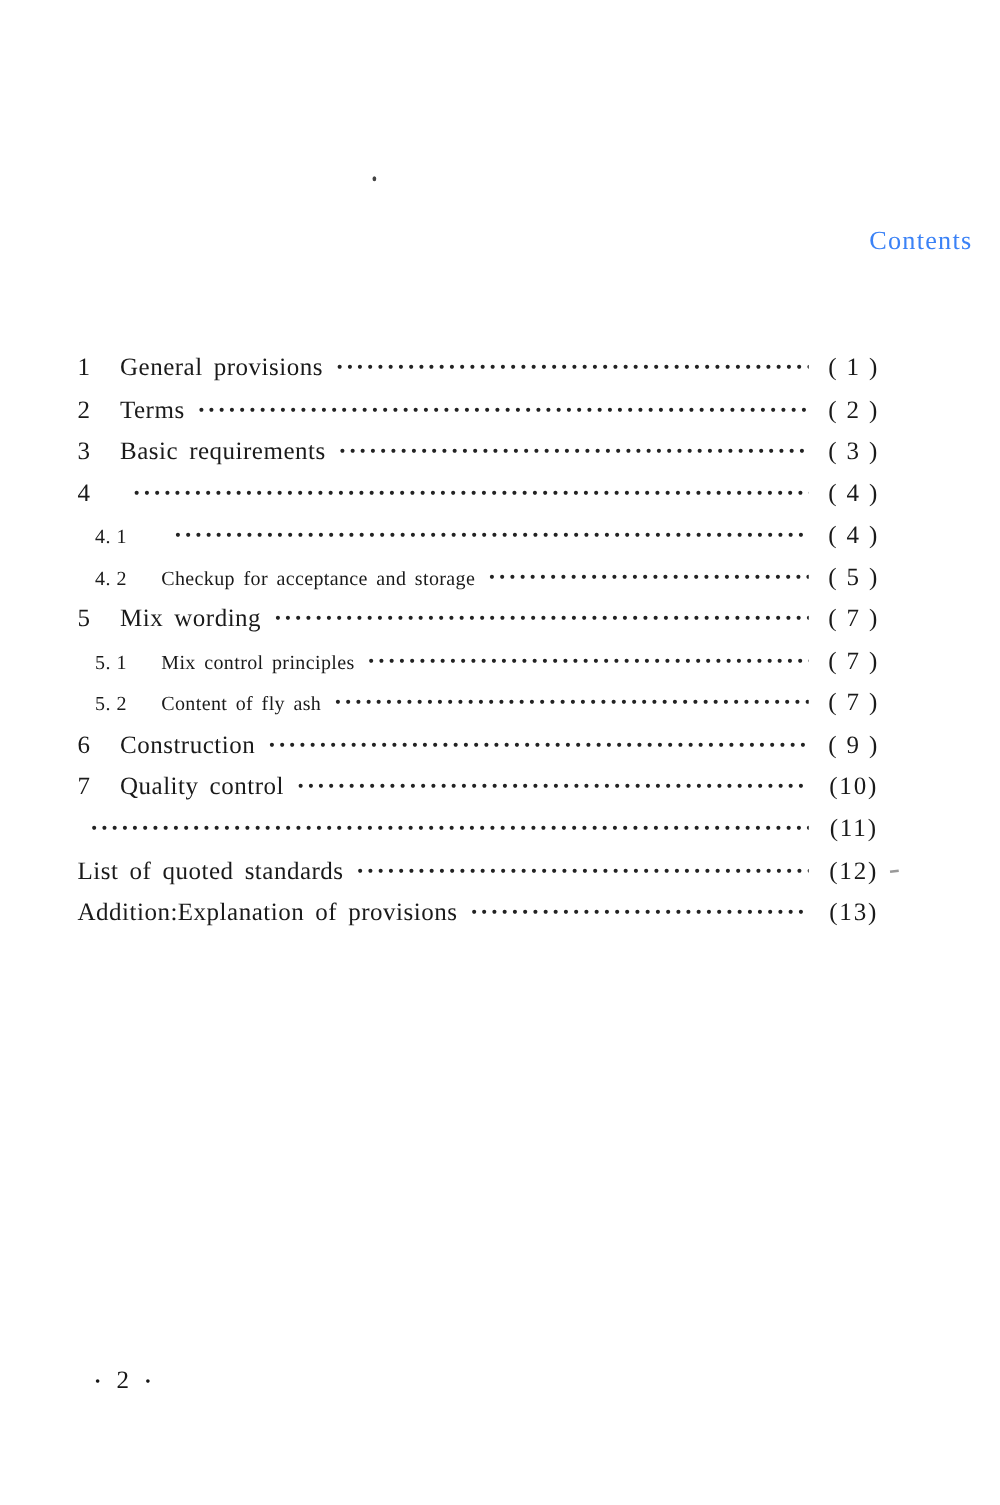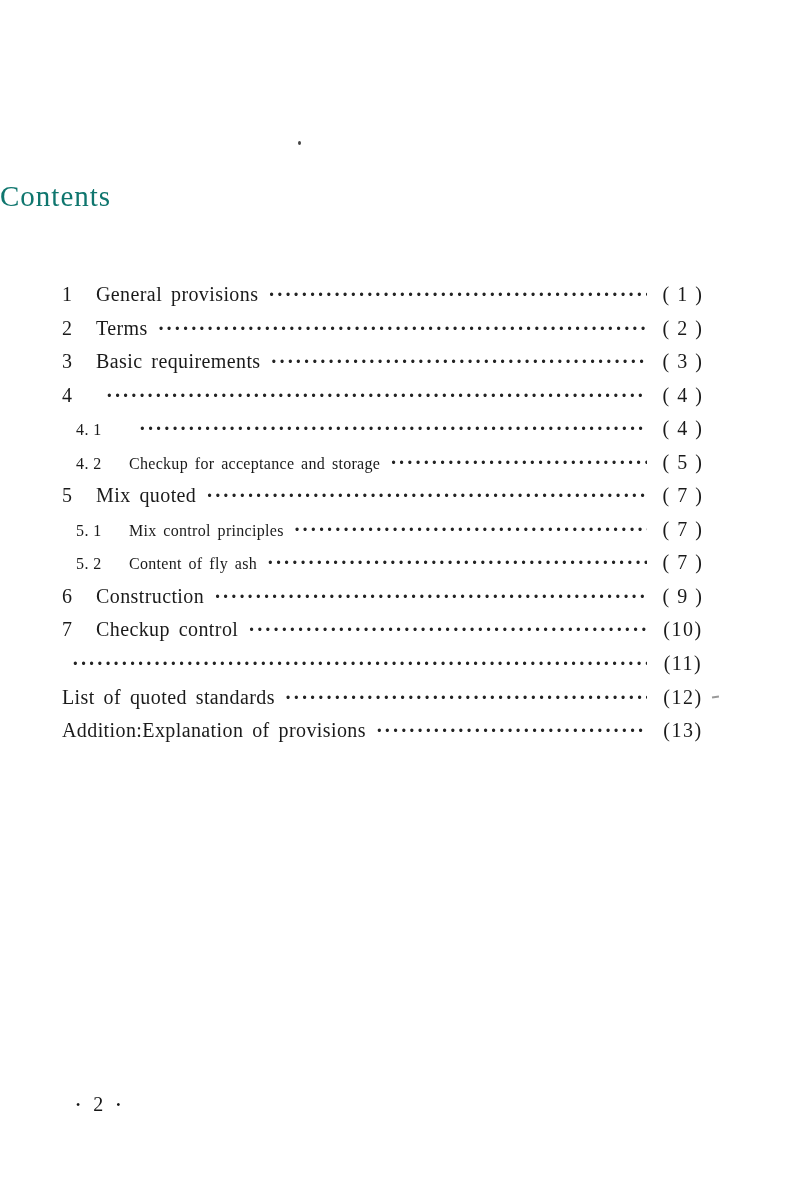--- a/index.html
+++ b/index.html
@@ -12,25 +12,25 @@
     height: 1204px;
     position: relative;
     font-family: "Liberation Serif", "DejaVu Serif", serif;
     color: #1a1a1a;
     overflow: hidden;
   }
   .page-title {
     margin: 0;
     padding-top: 180px;
     padding-right: 22px;
-    text-align: left;
-    font-size: 29px;
+    text-align: right;
+    font-size: 21px;
     font-weight: 400;
     letter-spacing: 1px;
-    color: #0f766e;
+    color: #3b82f6;
   }
   .toc {
     position: absolute;
     top: 283px;
     left: 62px;
     width: 650px;
   }
   .row {
     display: flex;
     align-items: baseline;
@@ -150,21 +150,21 @@
 
   <div class="row lvl2">
     <span class="num">4. 2</span>
     <span class="label">Checkup for acceptance and storage</span>
     <span class="leader">································································································································································</span>
     <span class="page">( 5 )</span>
   </div>
 
   <div class="row lvl1">
     <span class="num">5</span>
-    <span class="label">Mix quoted</span>
+    <span class="label">Mix wording</span>
     <span class="leader">································································································································································</span>
     <span class="page">( 7 )</span>
   </div>
 
   <div class="row lvl2">
     <span class="num">5. 1</span>
     <span class="label">Mix control principles</span>
     <span class="leader">································································································································································</span>
     <span class="page">( 7 )</span>
   </div>
@@ -178,21 +178,21 @@
 
   <div class="row lvl1">
     <span class="num">6</span>
     <span class="label">Construction</span>
     <span class="leader">································································································································································</span>
     <span class="page">( 9 )</span>
   </div>
 
   <div class="row lvl1">
     <span class="num">7</span>
-    <span class="label">Checkup control</span>
+    <span class="label">Quality control</span>
     <span class="leader">································································································································································</span>
     <span class="page">(10)</span>
   </div>
 
   <div class="row lvl0">
 
     <span class="leader">································································································································································</span>
     <span class="page">(11)</span>
   </div>
 

